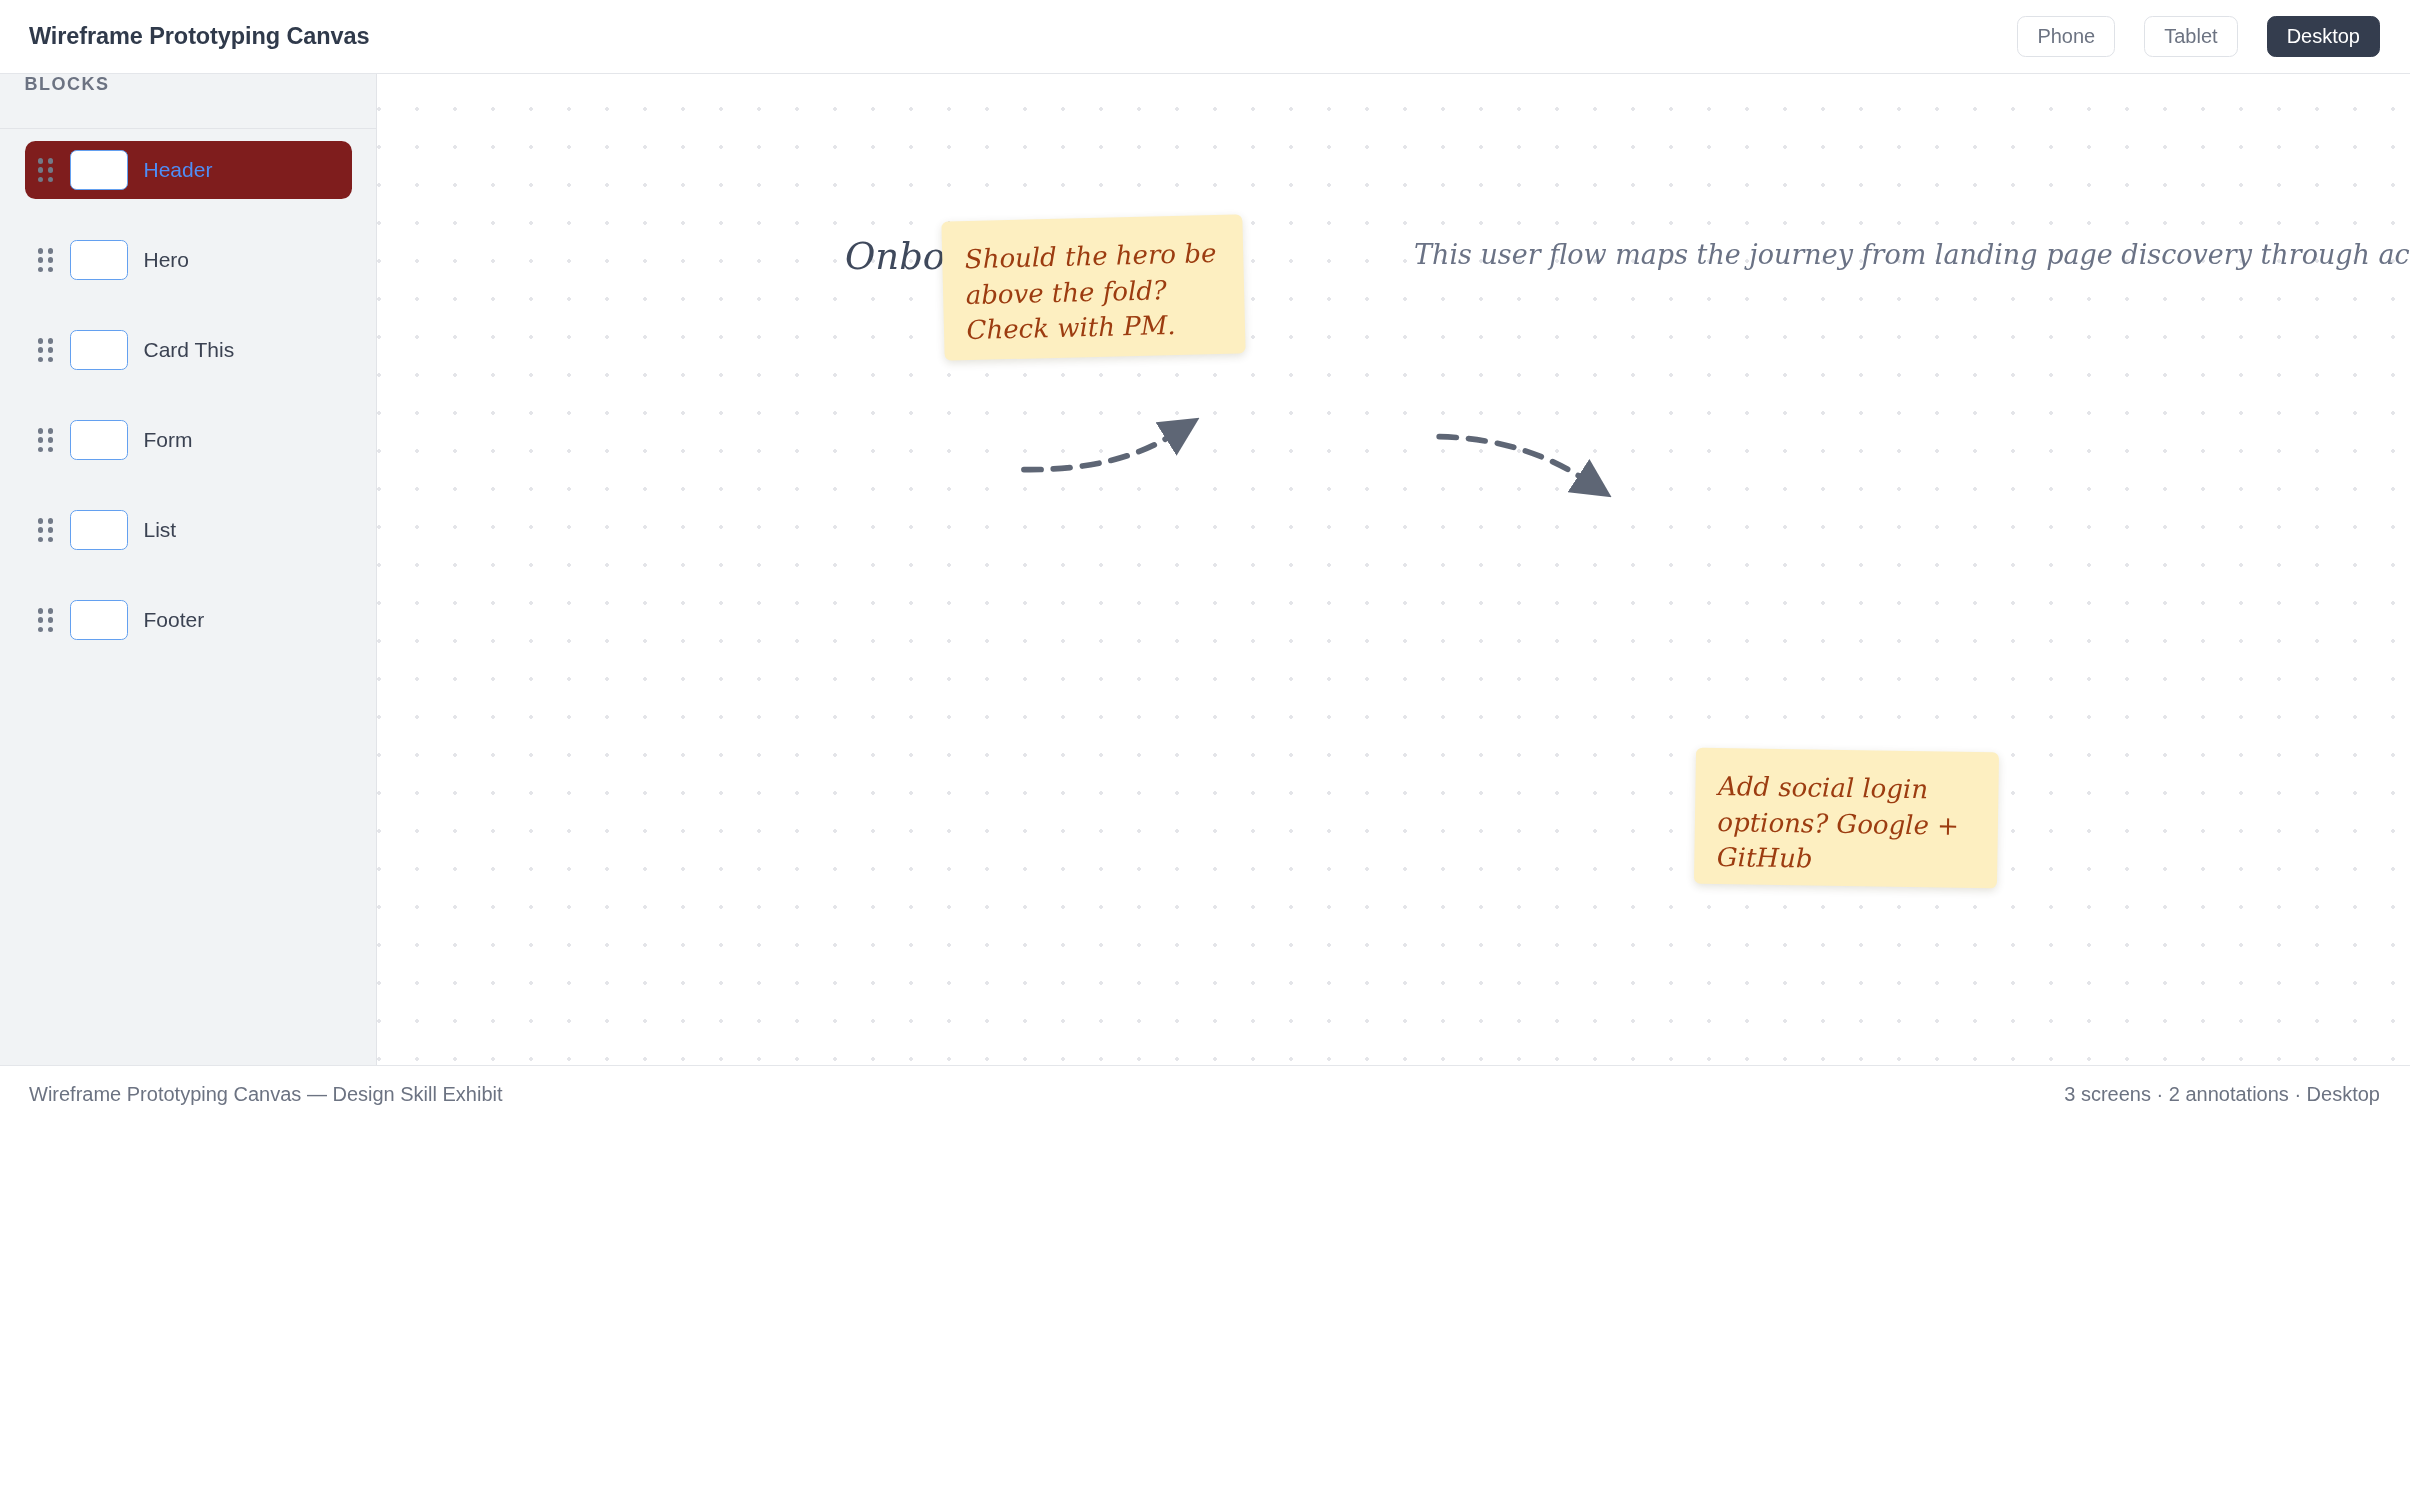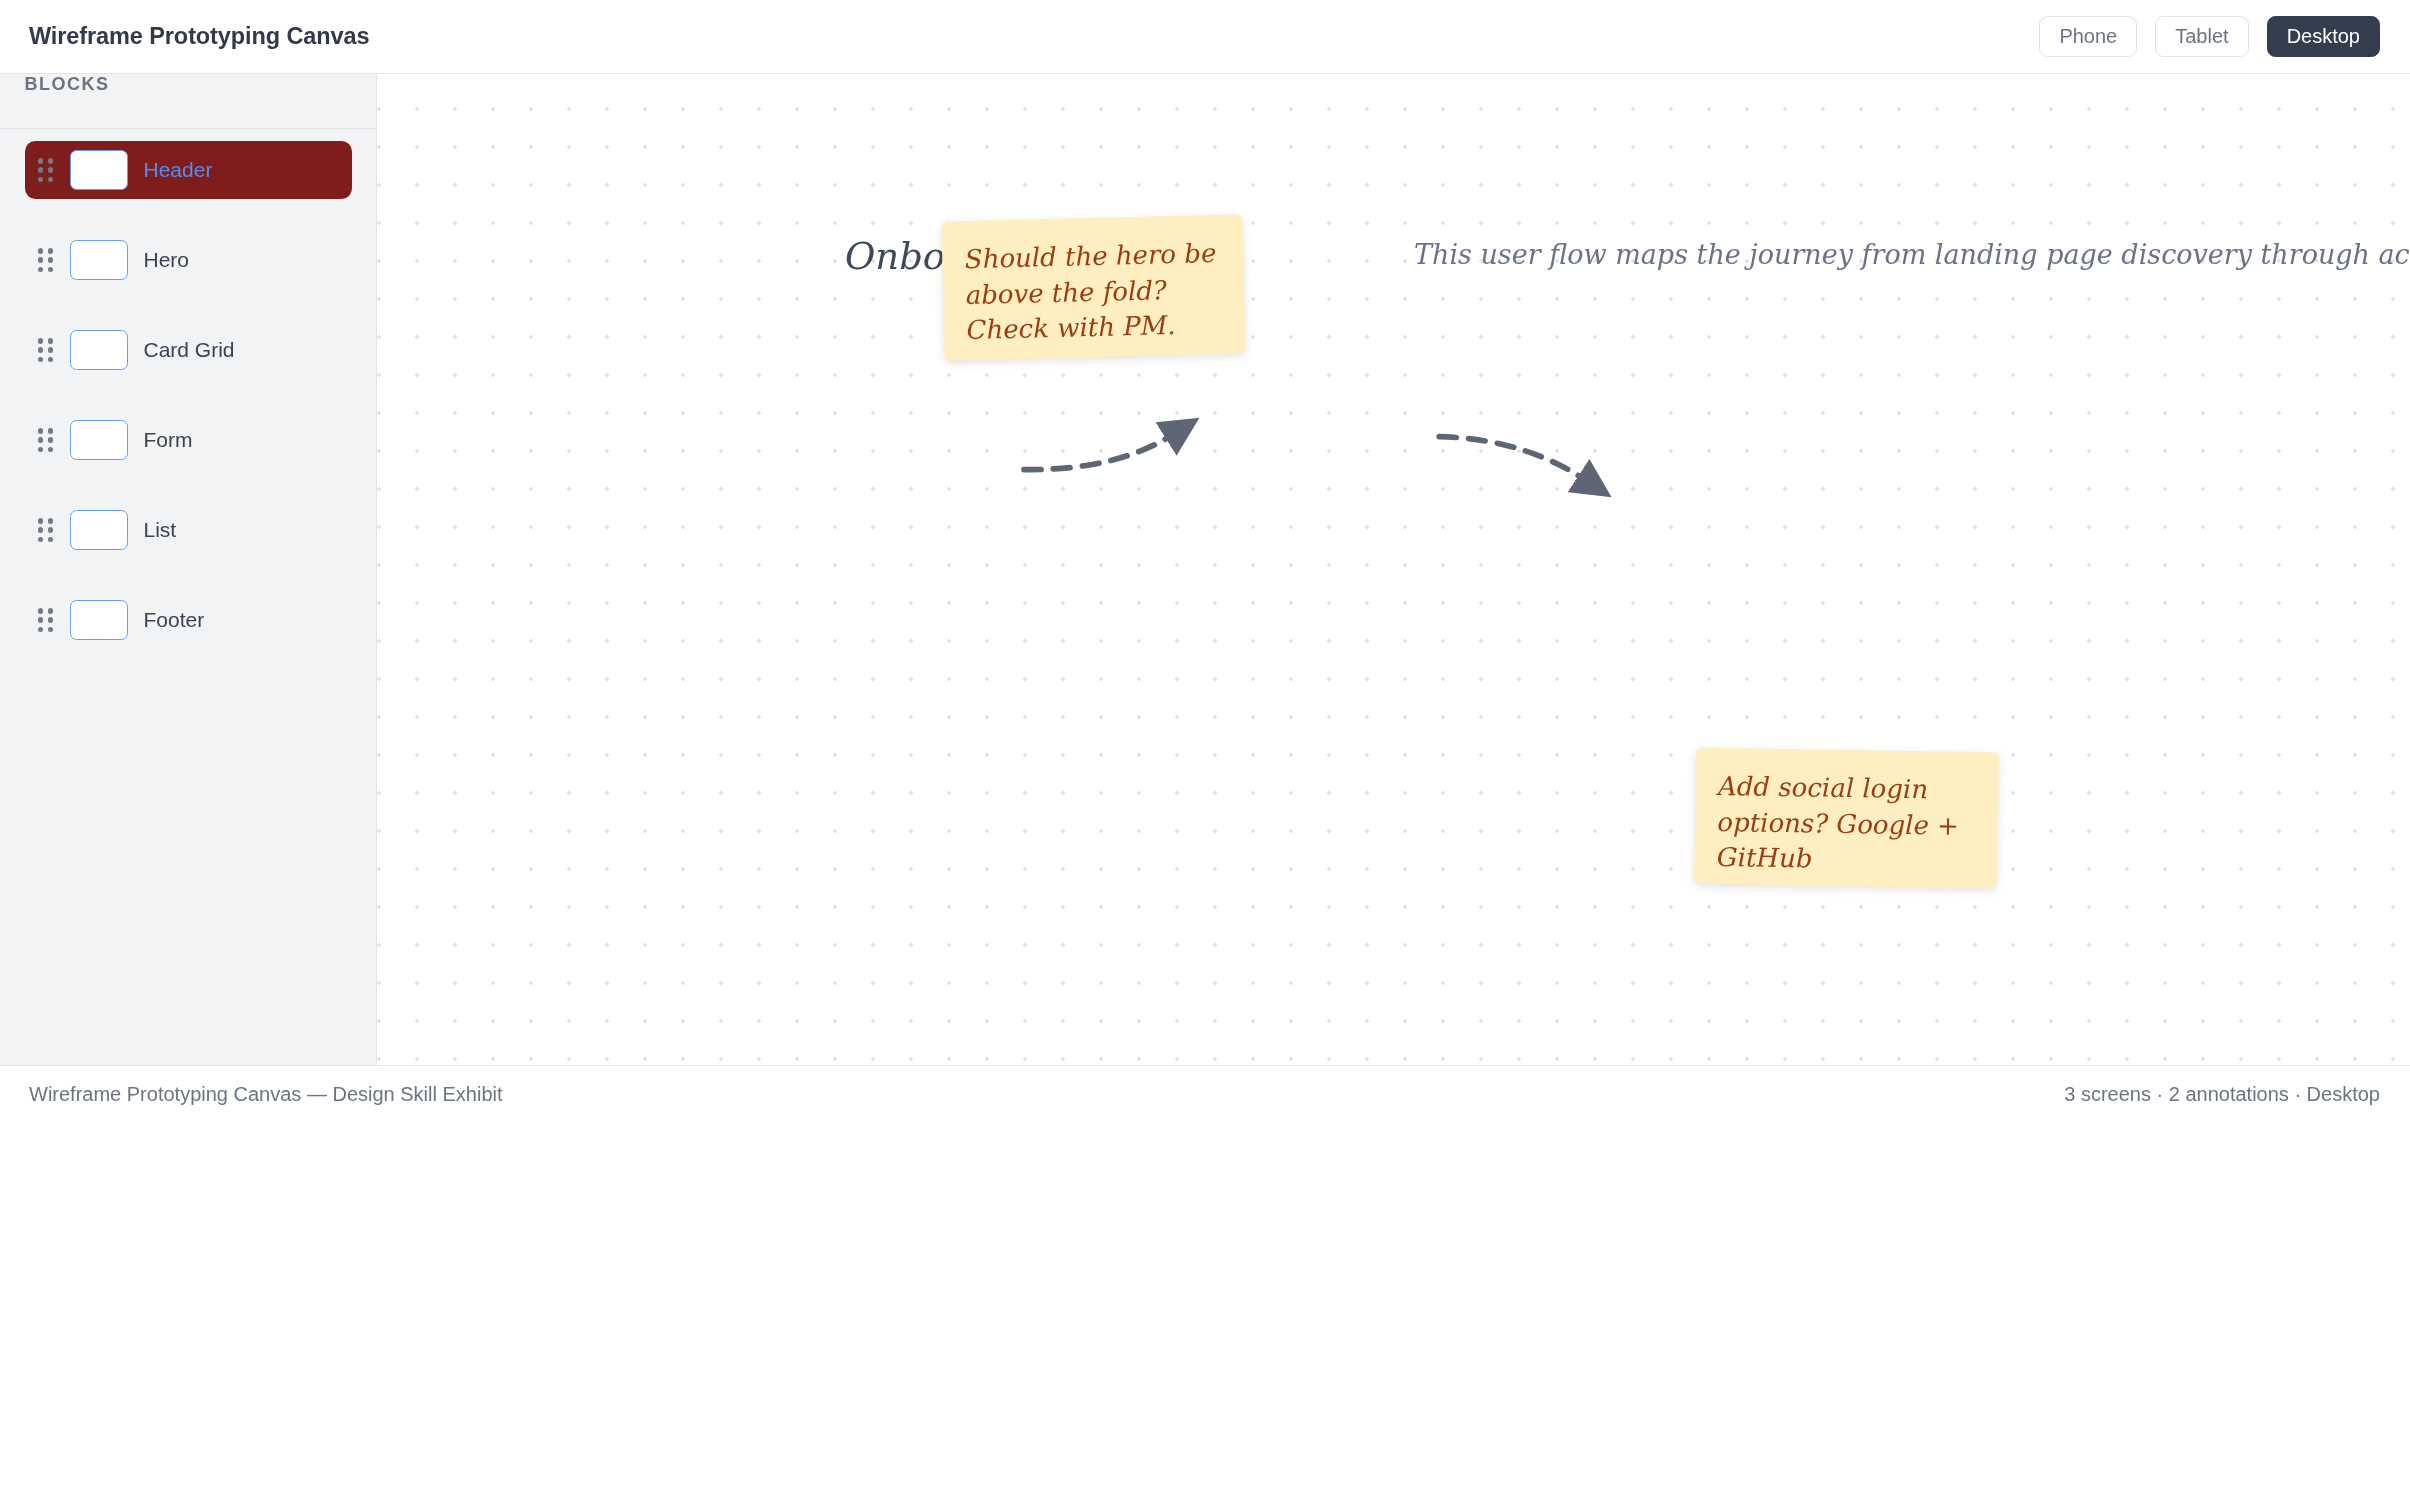--- a/index.html
+++ b/index.html
@@ -34,21 +34,21 @@
   }
   .app-title {
     font-size: 23.5px;
     font-weight: bold;
     color: #303a4b;
     letter-spacing: -0.1px;
   }
   .device-toggle {
     display: flex;
     align-items: center;
-    gap: 18px;
+    gap: 29px;
   }
   .device-btn {
     font-size: 20px;
     color: #6c7382;
     background: #ffffff;
     border: 0.9px solid #dfe2e7;
     border-radius: 8.5px;
     padding: 8.5px 19px 10.4px;
     line-height: 1;
     cursor: pointer;
@@ -285,21 +285,21 @@
         <div class="block-item">
           <span class="drag-handle">
               <i></i>
               <i></i>
               <i></i>
               <i></i>
               <i></i>
               <i></i>
             </span>
           <span class="block-thumb"></span>
-          <span class="block-label">Card Grid</span>
+          <span class="block-label">Card This</span>
         </div>
 
         <div class="block-item">
           <span class="drag-handle">
               <i></i>
               <i></i>
               <i></i>
               <i></i>
               <i></i>
               <i></i>

